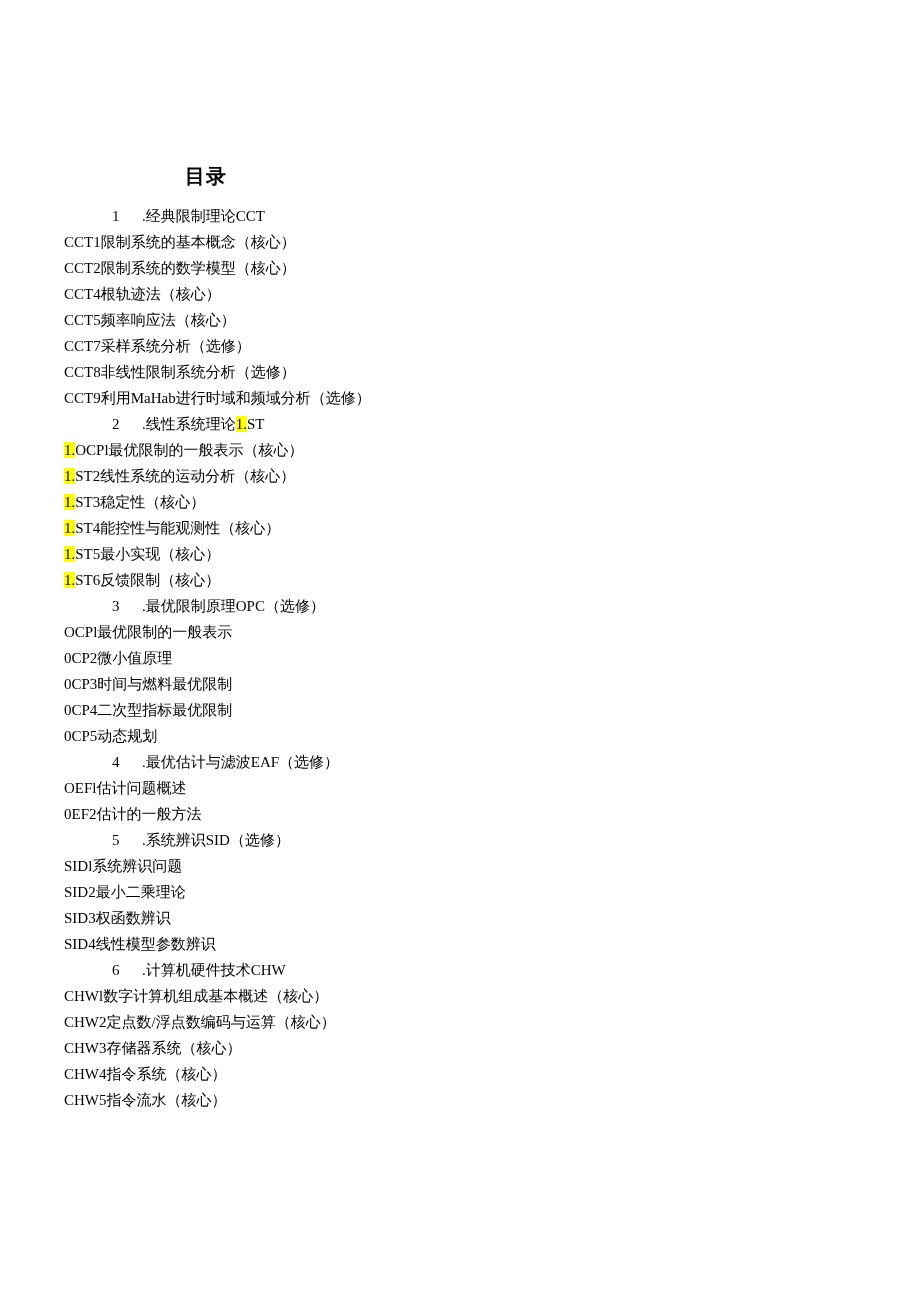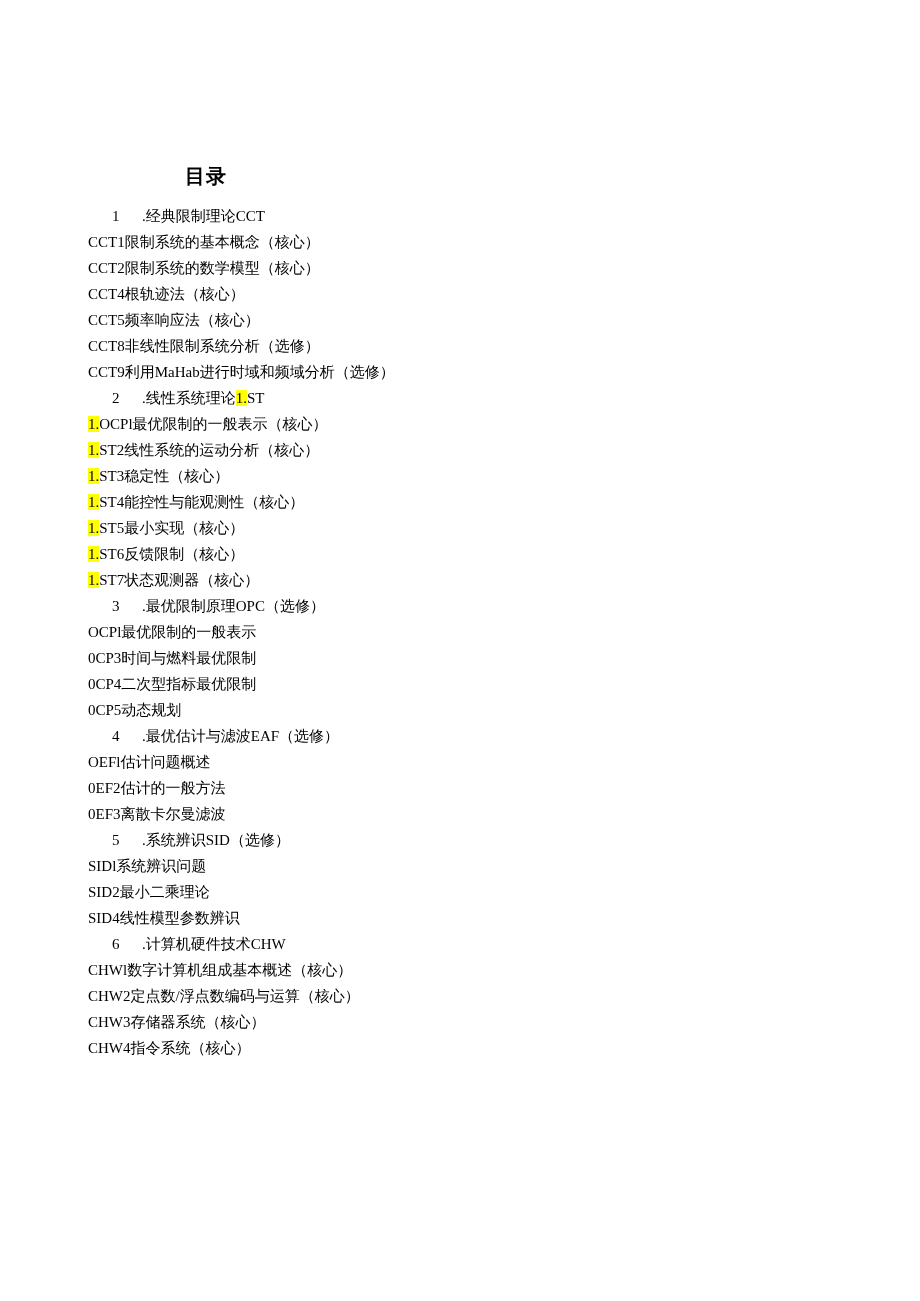--- a/index.html
+++ b/index.html
@@ -38,21 +38,21 @@
   .sec-gap {
     width: 18px;
   }
   .sec-title {
     display: inline;
   }
   .sec-title .hl {
     background: #ffff00;
   }
   .items {
-    margin-left: 88px;
+    margin-left: 64px;
   }
   .item-row {
     display: block;
     margin-top: 2px;
   }
   .item-row .hl {
     background: #ffff00;
   }
 </style>
 </head>
@@ -64,73 +64,75 @@
       <div class="section">
         <span class="sec-num">1</span>
         <span class="sec-gap"></span>
         <span class="sec-title"><span>.经典限制理论CCT</span></span>
       </div>
       <div class="items">
         <div class="item-row"><span>CCT1限制系统的基本概念（核心）</span></div>
         <div class="item-row"><span>CCT2限制系统的数学模型（核心）</span></div>
         <div class="item-row"><span>CCT4根轨迹法（核心）</span></div>
         <div class="item-row"><span>CCT5频率响应法（核心）</span></div>
+        <div class="item-row"><span>CCT7采样系统分析（选修）</span></div>
         <div class="item-row"><span>CCT8非线性限制系统分析（选修）</span></div>
         <div class="item-row"><span>CCT9利用MaHab进行时域和频域分析（选修）</span></div>
       </div>
       <div class="section">
         <span class="sec-num">2</span>
         <span class="sec-gap"></span>
         <span class="sec-title"><span>.线性系统理论</span><span class="hl">1.</span><span>ST</span></span>
       </div>
       <div class="items">
         <div class="item-row"><span class="hl">1.</span><span>OCPl最优限制的一般表示（核心）</span></div>
         <div class="item-row"><span class="hl">1.</span><span>ST2线性系统的运动分析（核心）</span></div>
         <div class="item-row"><span class="hl">1.</span><span>ST3稳定性（核心）</span></div>
         <div class="item-row"><span class="hl">1.</span><span>ST4能控性与能观测性（核心）</span></div>
         <div class="item-row"><span class="hl">1.</span><span>ST5最小实现（核心）</span></div>
         <div class="item-row"><span class="hl">1.</span><span>ST6反馈限制（核心）</span></div>
-        <div class="item-row"><span class="hl">1.</span><span>ST7状态观测器（核心）</span></div>
       </div>
       <div class="section">
         <span class="sec-num">3</span>
         <span class="sec-gap"></span>
         <span class="sec-title"><span>.最优限制原理OPC（选修）</span></span>
       </div>
       <div class="items">
         <div class="item-row"><span>OCPl最优限制的一般表示</span></div>
+        <div class="item-row"><span>0CP2微小值原理</span></div>
         <div class="item-row"><span>0CP3时间与燃料最优限制</span></div>
         <div class="item-row"><span>0CP4二次型指标最优限制</span></div>
         <div class="item-row"><span>0CP5动态规划</span></div>
       </div>
       <div class="section">
         <span class="sec-num">4</span>
         <span class="sec-gap"></span>
         <span class="sec-title"><span>.最优估计与滤波EAF（选修）</span></span>
       </div>
       <div class="items">
         <div class="item-row"><span>OEFl估计问题概述</span></div>
         <div class="item-row"><span>0EF2估计的一般方法</span></div>
-        <div class="item-row"><span>0EF3离散卡尔曼滤波</span></div>
       </div>
       <div class="section">
         <span class="sec-num">5</span>
         <span class="sec-gap"></span>
         <span class="sec-title"><span>.系统辨识SID（选修）</span></span>
       </div>
       <div class="items">
         <div class="item-row"><span>SIDl系统辨识问题</span></div>
         <div class="item-row"><span>SID2最小二乘理论</span></div>
+        <div class="item-row"><span>SID3权函数辨识</span></div>
         <div class="item-row"><span>SID4线性模型参数辨识</span></div>
       </div>
       <div class="section">
         <span class="sec-num">6</span>
         <span class="sec-gap"></span>
         <span class="sec-title"><span>.计算机硬件技术CHW</span></span>
       </div>
       <div class="items">
         <div class="item-row"><span>CHWl数字计算机组成基本概述（核心）</span></div>
         <div class="item-row"><span>CHW2定点数/浮点数编码与运算（核心）</span></div>
         <div class="item-row"><span>CHW3存储器系统（核心）</span></div>
         <div class="item-row"><span>CHW4指令系统（核心）</span></div>
+        <div class="item-row"><span>CHW5指令流水（核心）</span></div>
       </div>
     </div>
 </div>
 
 </body></html>

